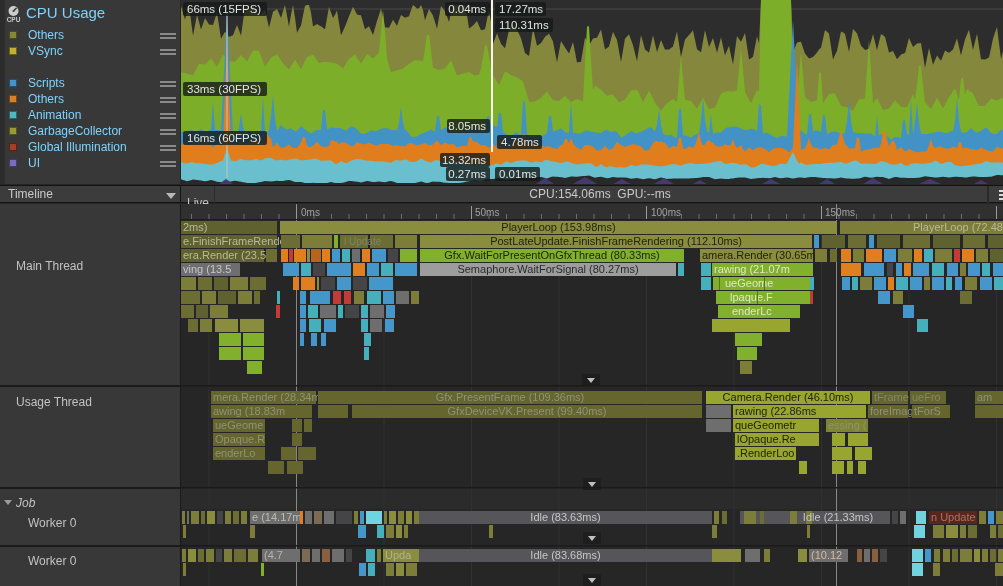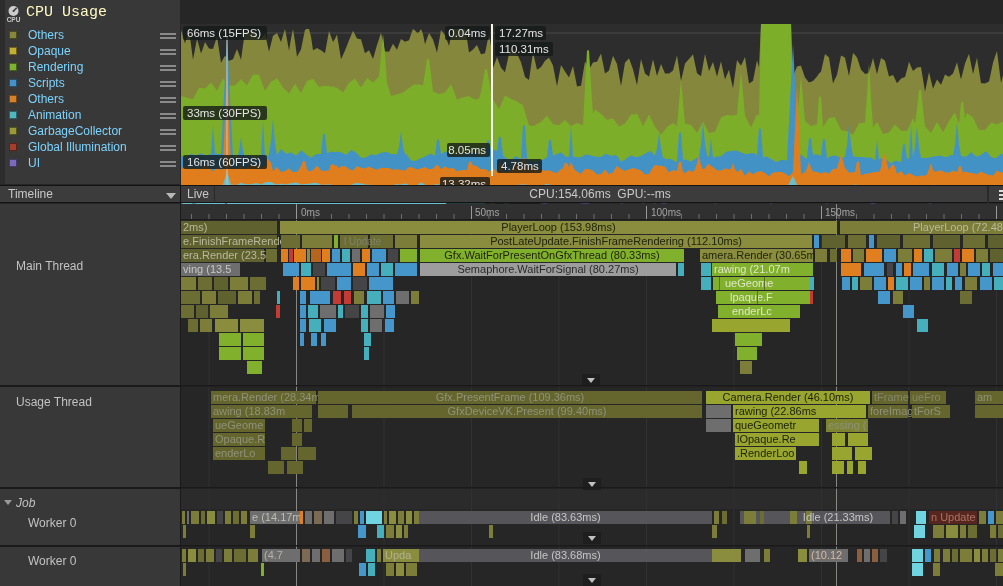--- a/index.html
+++ b/index.html
@@ -2,40 +2,40 @@
 <html><head><meta charset="utf-8"><style>
 * { margin:0; padding:0; box-sizing:border-box; }
 html,body { width:1003px; height:586px; background:#262626; overflow:hidden;
   font-family:"Liberation Sans", sans-serif; }
 #page { position:relative; width:1003px; height:586px; background:#262626; }
 .abs { position:absolute; }
 
 
 #panel { left:0; top:0; width:180px; height:184px; background:#383838; }
 #panel .edge { position:absolute; left:0; top:0; width:5px; height:184px; background:#2c2c2c; }
-#title { position:absolute; left:26px; top:4px; color:#fef9c3; font-size:15px;font-family:Liberation Mono, monospace; }
+#title { position:absolute; left:26px; top:4px; color:#7dd3fc; font-size:15px; }
 #cpuicon { position:absolute; left:5px; top:2px; width:16px; height:21px; }
 .leg { position:absolute; left:0; width:180px; height:16px; }
 .leg .sq { position:absolute; left:9px; top:3px; width:8px; height:8px;
   border:1px solid rgba(0,0,0,0.45); }
 .leg .lt { position:absolute; left:28px; top:0px; color:#7dd3fc; font-size:12px; line-height:15px; }
 .leg .ham { position:absolute; left:160px; top:5px; width:16px; }
 .leg .ham i { display:block; height:1.5px; background:#8a8a8a; margin-bottom:2.5px; }
 
 
-#chartwrap { left:181px; top:0; width:822px; height:184px; overflow:hidden;margin-top:24px; }
+#chartwrap { left:181px; top:0; width:822px; height:184px; overflow:hidden; }
 
 
 #toolbar { left:0; top:185px; width:1003px; height:18px; background:#3c3c3c;
   border-top:1px solid #141414; border-bottom:1px solid #141414; color:#c8c8c8; font-size:12px; }
 #tb-timeline { position:absolute; left:8px; top:1px; }
 #tb-arrow { position:absolute; left:166px; top:7px; width:0; height:0;
   border-left:5px solid transparent; border-right:5px solid transparent; border-top:6px solid #b8b8b8; }
 #tb-sep { position:absolute; left:180px; top:0; width:1px; height:17px; background:#141414; }
-#tb-live { position:absolute; left:187px; top:1px; }
+#tb-live { position:absolute; left:187px; top:10px; }
 #tb-sep2 { position:absolute; left:214px; top:0; width:1px; height:17px; background:#2a2a2a; }
 #tb-cpu { position:absolute; left:380px; top:1px; width:440px; text-align:center; }
 #tb-ham { position:absolute; left:999px; top:4px; width:12px; }
 #tb-sep3 { position:absolute; left:987px; top:0; width:2px; height:17px; background:#2a2a2a; }
 #tb-ham i { display:block; height:2px; background:#dcdcdc; margin-bottom:2px; }
 
 
 #leftcol { left:0; top:204px; width:180px; height:382px; background:#383838; }
 #leftcol .lbl { position:absolute; color:#c2c2c2; font-size:12px; }
 #vsep { left:180px; top:204px; width:1px; height:382px; background:#1a1a1a; }
@@ -59,29 +59,21 @@
     <div class="leg" style="top:28px">
 <span class="sq" style="background:#87873b"></span>
         <span class="lt">Others</span>
 <span class="ham">
           <i></i>
           <i></i>
         </span>
       </div>
       <div class="leg" style="top:44px">
 <span class="sq" style="background:#c3b033"></span>
-        <span class="lt">Opaque</span>
-<span class="ham">
-          <i></i>
-          <i></i>
-        </span>
-      </div>
-      <div class="leg" style="top:60px">
-<span class="sq" style="background:#7cb22f"></span>
-        <span class="lt">Rendering</span>
+        <span class="lt">VSync</span>
 <span class="ham">
           <i></i>
           <i></i>
         </span>
       </div>
       <div class="leg" style="top:76px">
 <span class="sq" style="background:#4691c8"></span>
         <span class="lt">Scripts</span>
 <span class="ham">
           <i></i>

